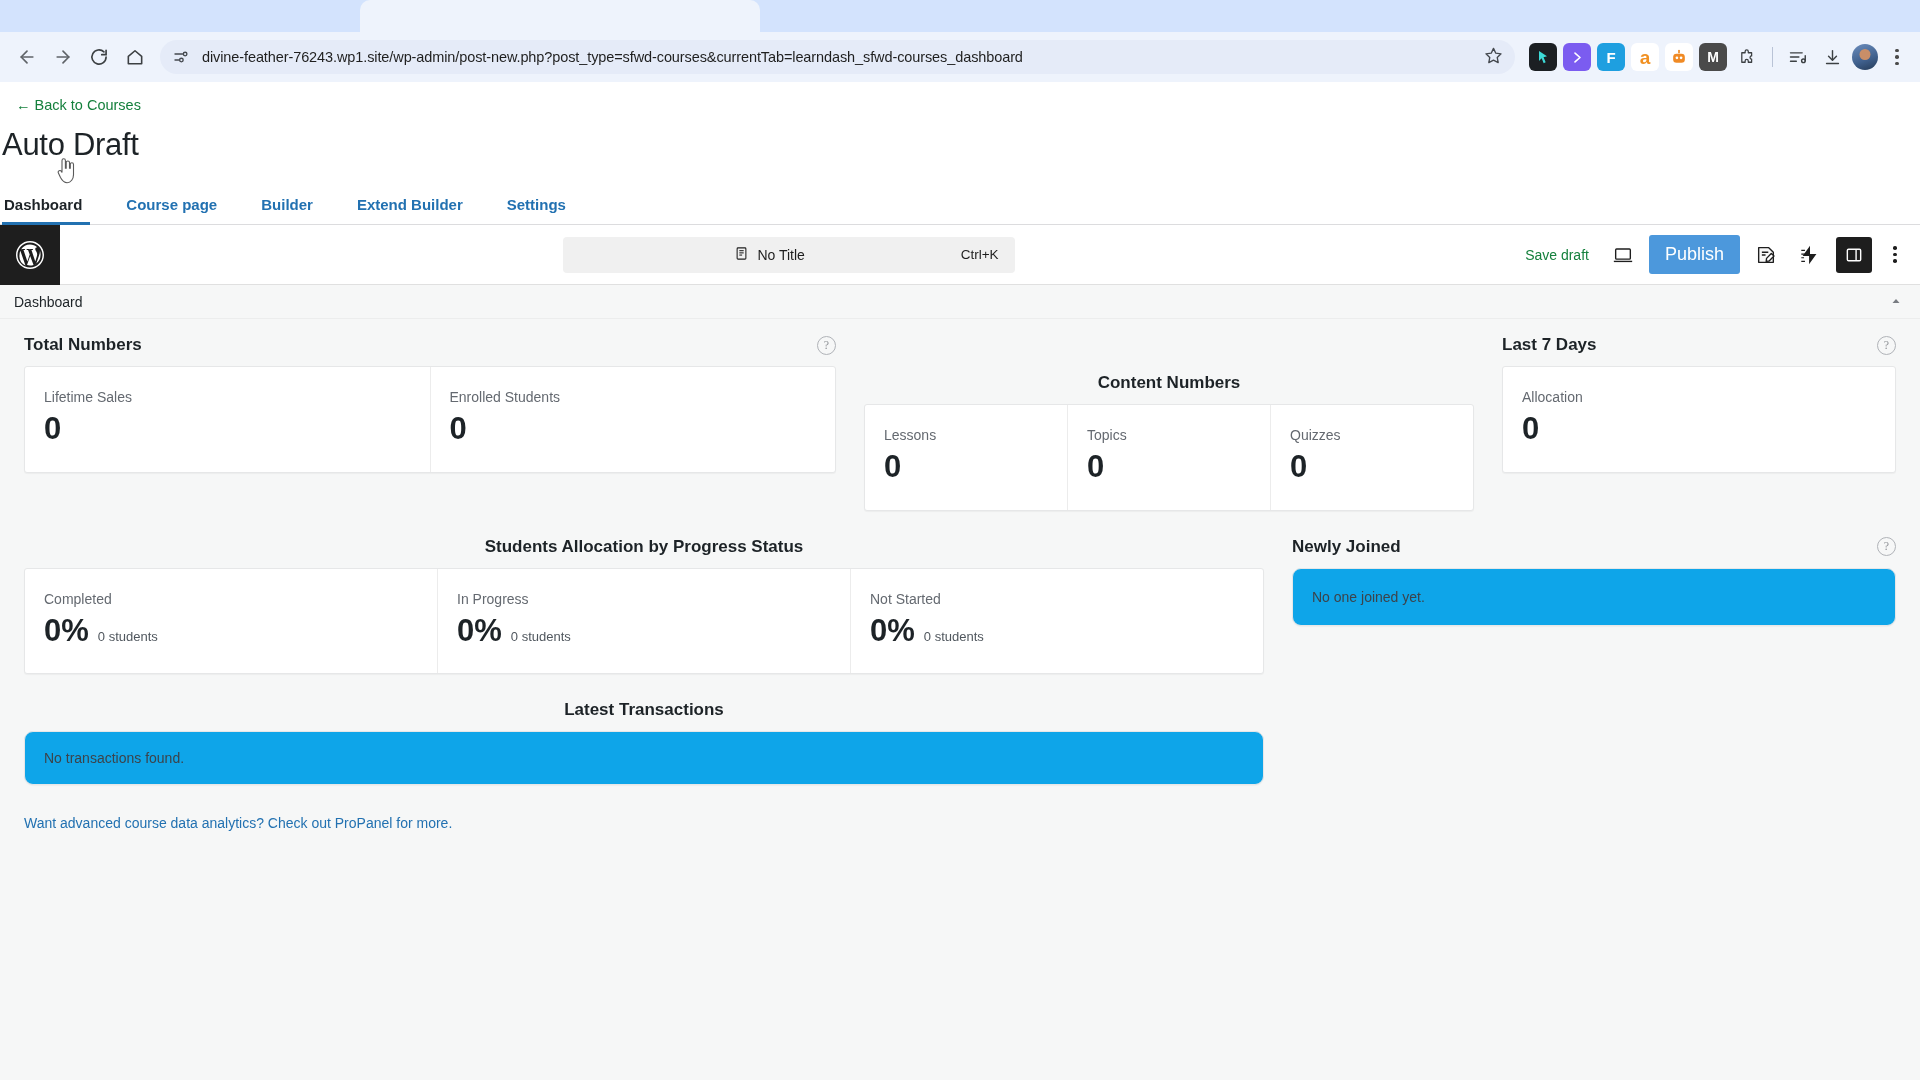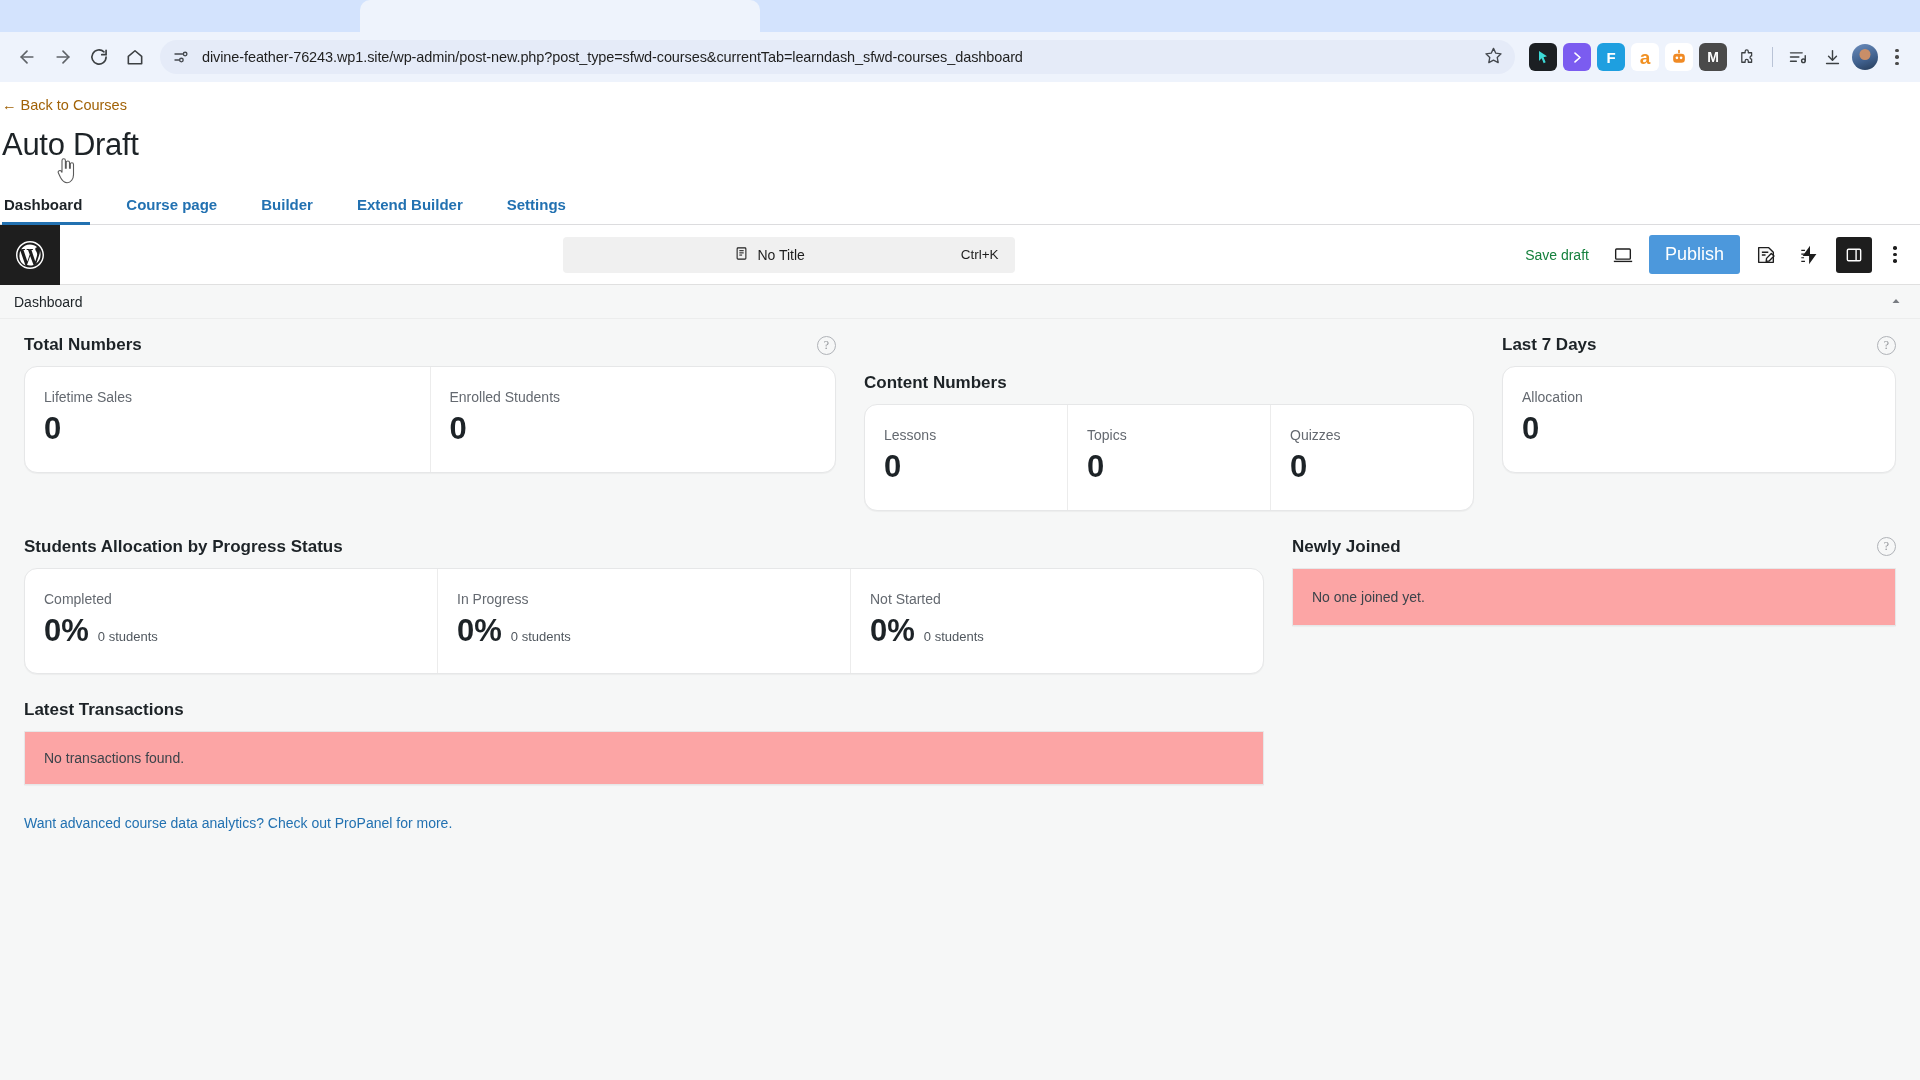--- a/index.html
+++ b/index.html
@@ -92,22 +92,22 @@
     width:11px;height:11px;border-radius:50%;background:#c98e68;
   }
   .kebab { width: 26px; display: flex; flex-direction: column; align-items: center; gap: 3px;}
   .kebab i { width: 3.5px; height: 3.5px; border-radius: 50%; background: #4a4a4a; display:block;}
 
   
   .ld-head { background:#fff; padding: 12px 0 0 0; }
   .back-link {
     display:block;
     font-size: 14.5px;
-    color: #a16207;
-    padding: 3px 0 0 2px;
+    color: #15803d;
+    padding: 3px 0 0 16px;
     text-decoration: none;
   }
   .page-title {
     font-size: 31px;
     font-weight: 400;
     color: #1d2327;
     padding: 14px 0 20px 2px;
     letter-spacing: -0.3px;
   }
   .tabs {
@@ -220,20 +220,21 @@
     background: #f6f7f7;
     padding: 16px 24px 0 24px;
     height: calc(1080px - 32px - 50px - 133px - 60px - 34px);
     overflow: hidden;
   }
   .row { display: flex; gap: 28px; }
   .sec-title-row {
     display: flex;
     align-items: center;
     margin-bottom: 11px;
+    justify-content: center;
   }
   .sec-title {
     font-size: 17px;
     font-weight: bold;
     color: #1d2327;
   }
   .help-icon {
     margin-left: auto;
     width: 19px; height: 19px;
     border-radius: 50%;
@@ -241,21 +242,21 @@
     color: #8c8f94;
     font-size: 12px;
     display: flex; align-items: center; justify-content: center;
     font-family: "Liberation Serif", serif;
     cursor: pointer;
   }
   .cards {
     display: flex;
     background: #fff;
     border: 1px solid #e6e7e8;
-    border-radius: 13px;
+    border-radius: 3px;
     box-shadow: 0 1px 1px rgba(0,0,0,.04);
   }
   .card {
     flex: 1 1 0;
     padding: 22px 19px 26px 19px;
     border-right: 1px solid #ececec;
     min-width: 0;
   }
   .card:last-child { border-right: none; }
   .card-label {
@@ -274,23 +275,23 @@
     display: flex;
     align-items: baseline;
     gap: 9px;
   }
   .card-sub {
     font-size: 13px;
     font-weight: normal;
     color: #50575e;
   }
   .empty-box {
-    background: #fca5a5;
+    background: #0ea5e9;
     border: 1px solid #e6e7e8;
-    border-radius: 1px;
+    border-radius: 9px;
     padding: 20px 19px;
     font-size: 14px;
     color: #3c434a;
     box-shadow: 0 1px 1px rgba(0,0,0,.04);
   }
   .propanel-link {
     display: inline-block;
     margin-top: 30px;
     font-size: 14px;
     color: #2271b1;

